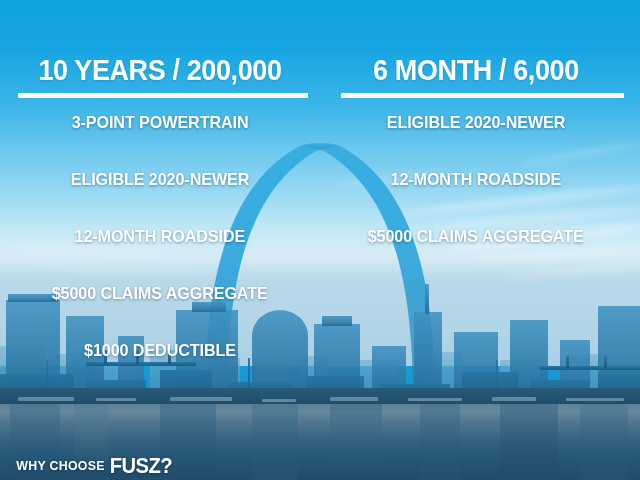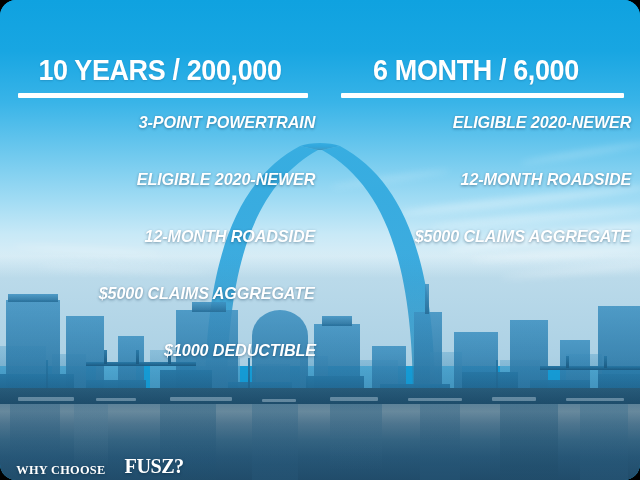--- a/index.html
+++ b/index.html
@@ -8,21 +8,20 @@
     background: #000;
   }
   #stage {
     position: relative;
     width: 640px;
     height: 480px;
     overflow: hidden;
     font-family: "Liberation Sans", sans-serif;
     background: #16A3DE;
     user-select: none;
-    border-radius: 16px;
   }
 
   
   .bg-layer { position: absolute; left: 0; top: 0; width: 640px; height: 480px; }
 
   
   .sky {
     background: linear-gradient(180deg,
       #0FA2E0 0%,
       #18A6E2 14%,
@@ -120,45 +119,43 @@
   }
   .col-left  .rule { left: 18px;  right: 12px; }
   .col-right .rule { left: 25px;  right: 12px; }
 
   .rows { position: absolute; left: 0; right: 0; top: 112px; }
 
   .row {
     height: 57px;
     display: flex;
     align-items: flex-start;
-    justify-content: flex-end;
-    font-style: italic;
+    justify-content: center;
   }
   .row-text {
     color: #FFFFFF;
     font-size: 17px;
     font-weight: 700;
     letter-spacing: -0.1px;
     line-height: 22px;
     transform: scaleX(0.95);
     white-space: nowrap;
     text-shadow: 0 1px 3px rgba(0,45,75,0.45);
   }
 
   
   .logo {
     position: absolute;
     left: 14px;
     top: 452px;
     display: flex;
-    align-items: flex-end;
-    gap: 14px;
+    align-items: center;
+    gap: 0;
     color: #FFFFFF;
     text-shadow: 0 1px 3px rgba(0,35,60,0.5);
-    font-family: Liberation Serif, serif;
   }
   .logo-why {
     font-size: 13px;
     font-weight: 700;
     letter-spacing: 0.3px;
     transform: scaleX(0.95);
   }
   .logo-brand {
     font-size: 22px;
     font-weight: 700;

